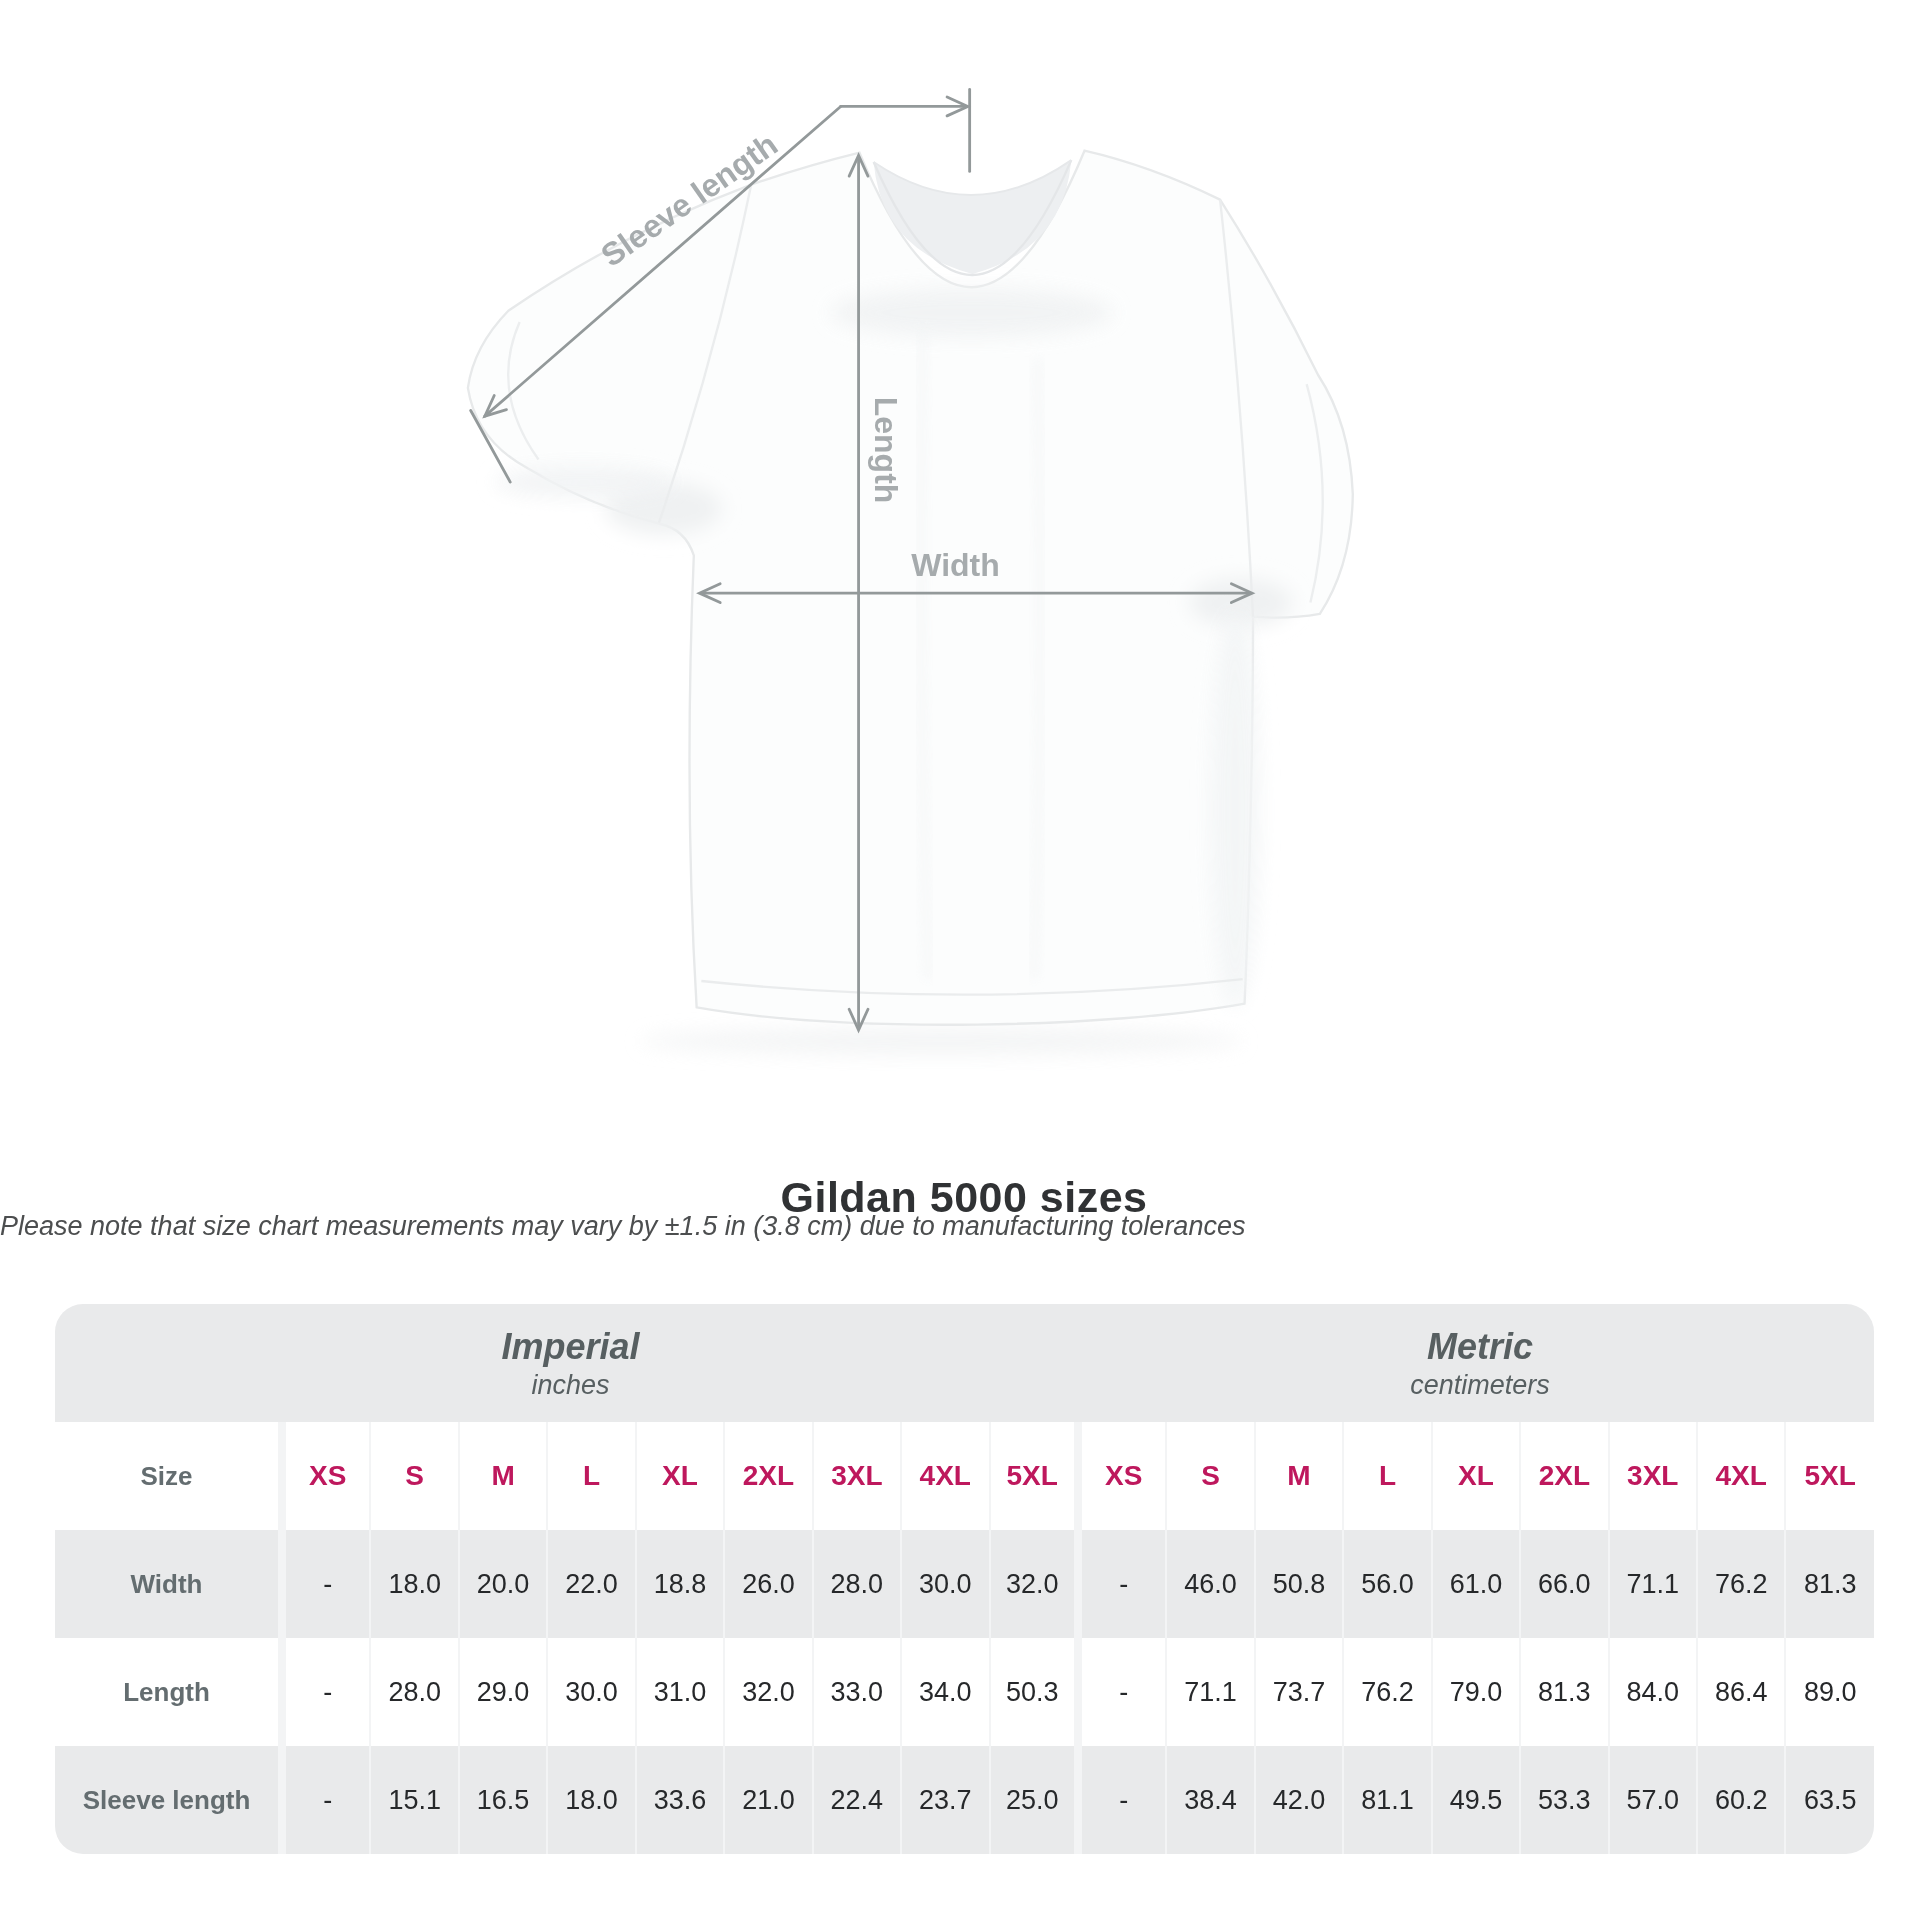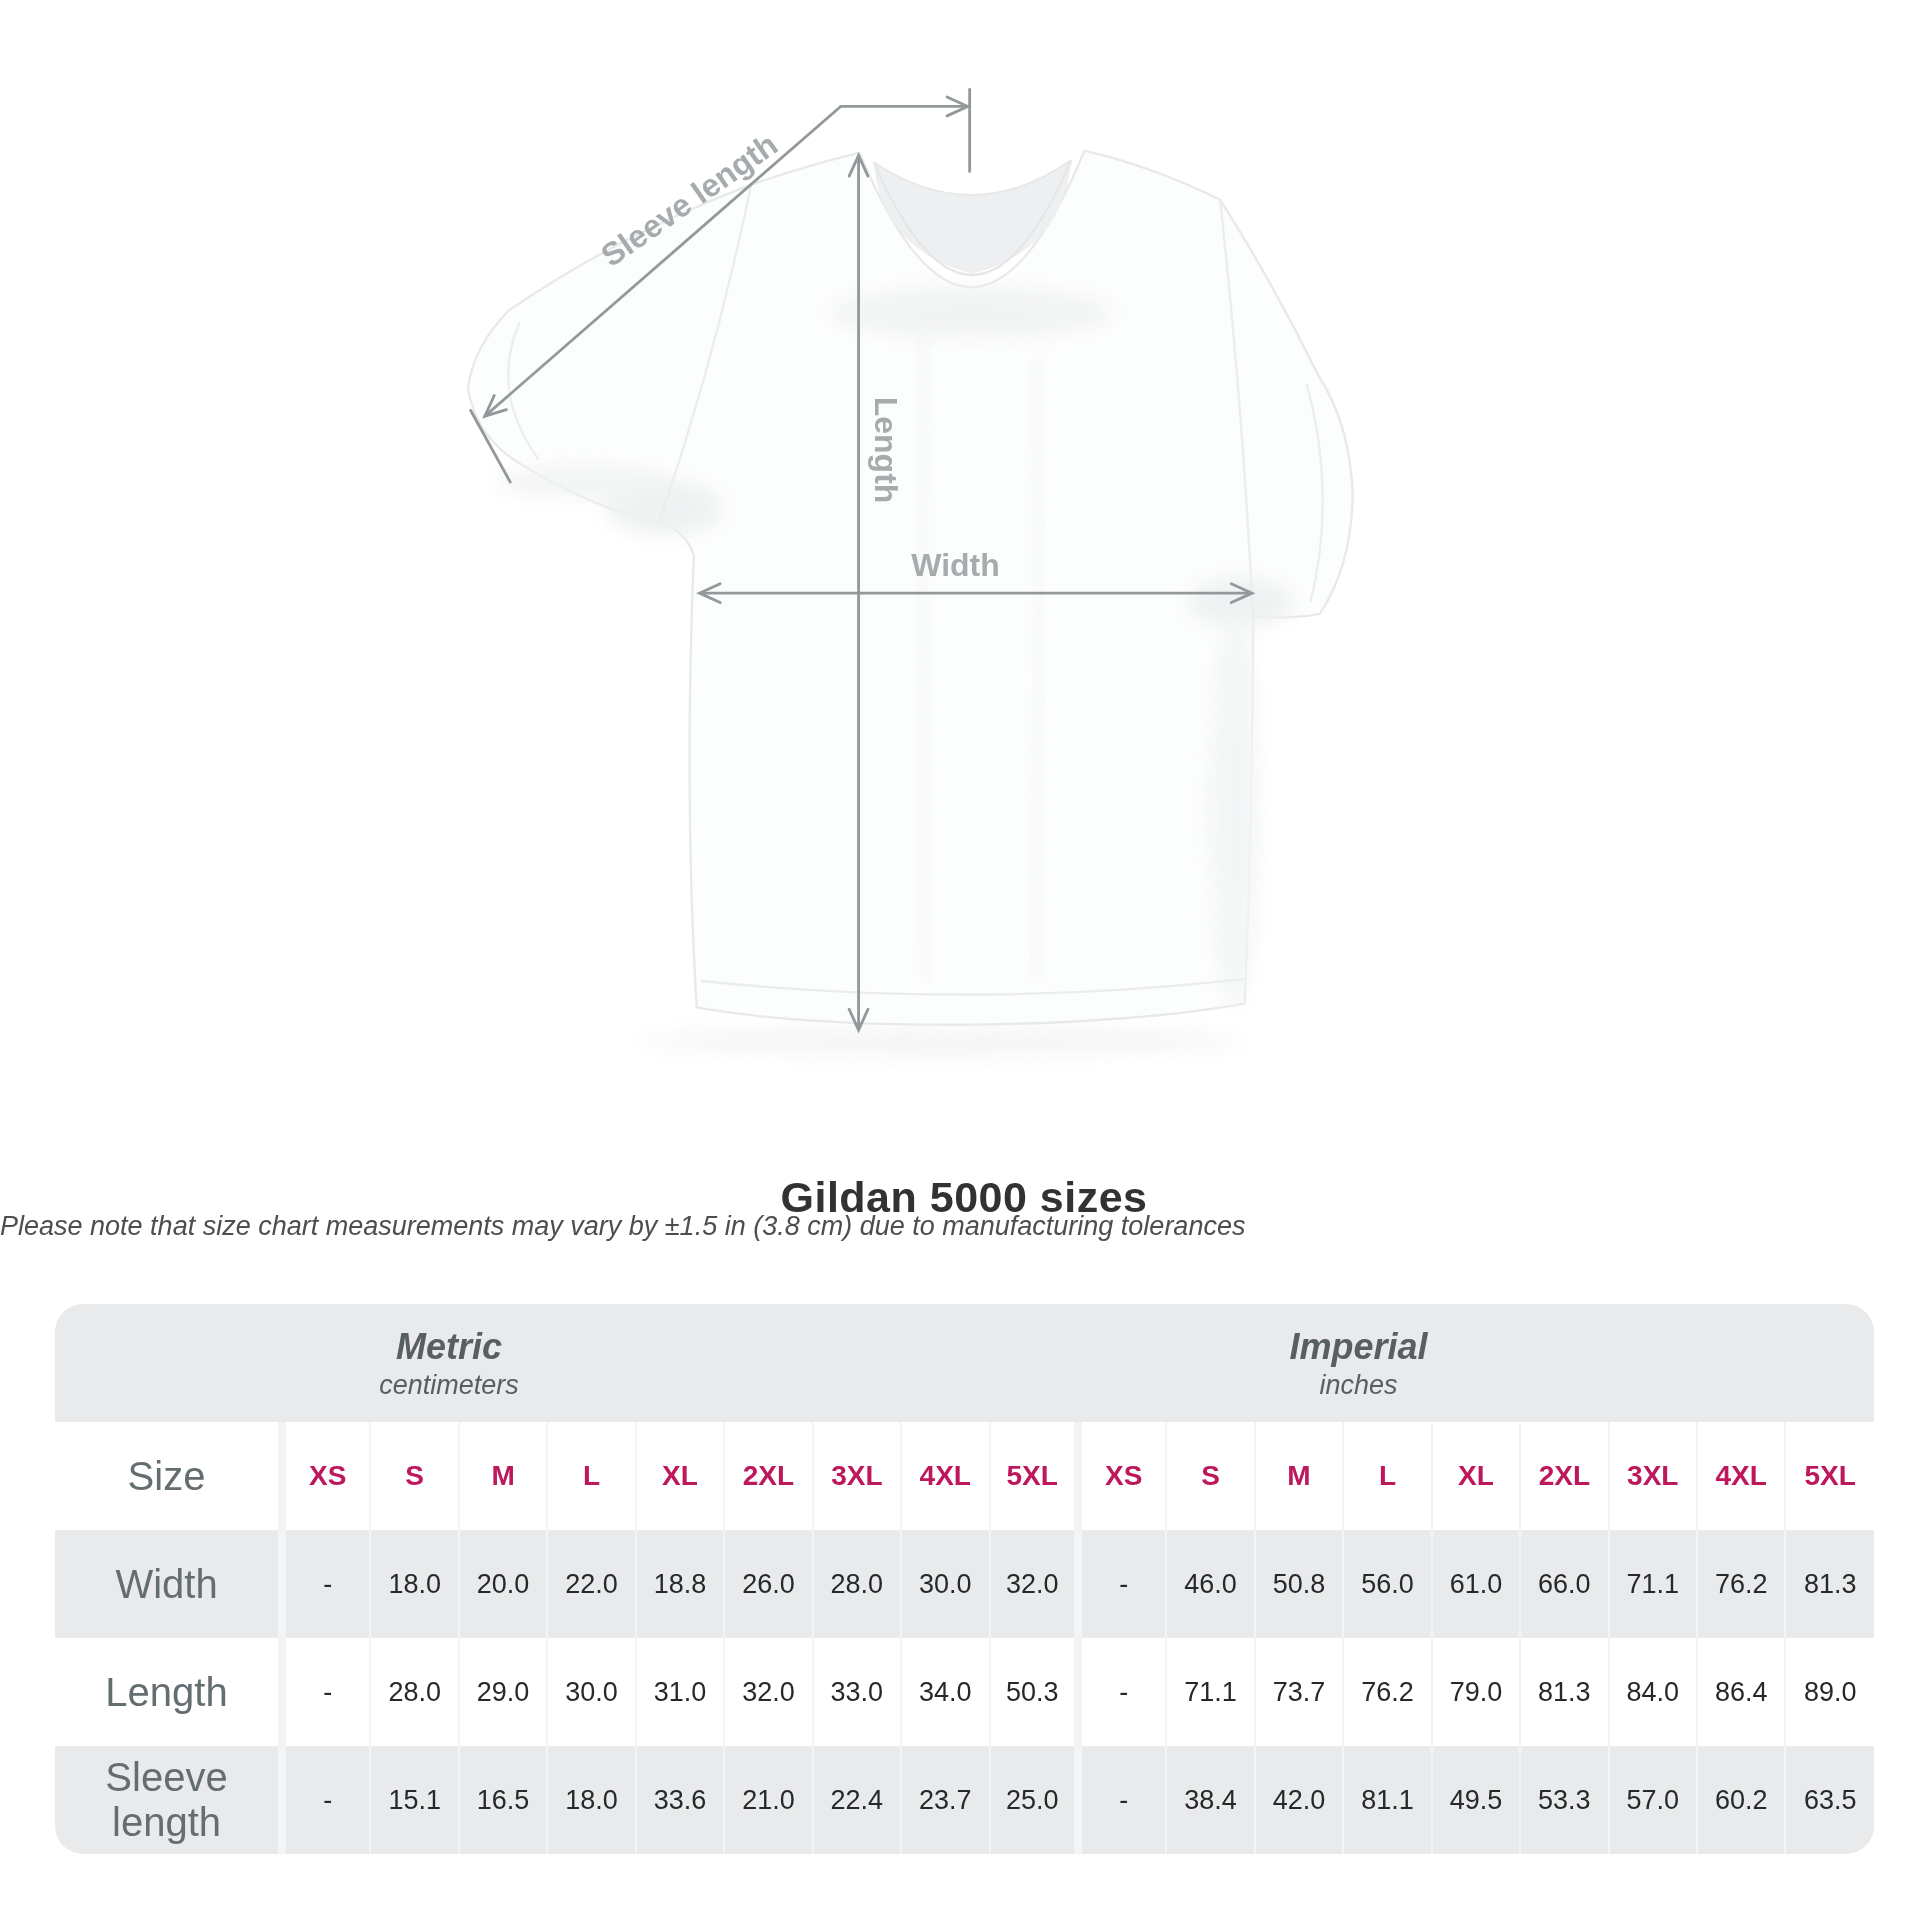--- a/index.html
+++ b/index.html
@@ -19,21 +19,21 @@
   .size-card{position:absolute;left:55px;top:1304px;width:1819px;
              border-radius:28px;overflow:hidden;background:#ffffff;}
   .band{display:flex;background:#e9eaeb;height:118px;}
   .ugroup{display:flex;flex-direction:column;justify-content:center;align-items:center;}
   .ugroup .uname{font-size:36px;font-weight:bold;font-style:italic;color:#575f61;line-height:43px;}
   .ugroup .uunit{font-size:27px;font-style:italic;color:#575f61;line-height:34px;}
 
   table.sizes{width:100%;border-collapse:collapse;table-layout:fixed;}
   table.sizes tr{height:108px;}
   td{text-align:center;vertical-align:middle;padding:0;}
-  td.lab{font-weight:normal;color:#646d70;font-size:40px;margin-top:48px;}
+  td.lab{font-weight:bold;color:#646d70;font-size:26px;margin-top:48px;}
   td.hd{font-weight:bold;color:#be185d;font-size:28px;}
   td.v{font-size:27px;color:#26282a;}
   tr.w td{background:#ffffff;}
   tr.g td{background:#e9eaeb;}
   td.sep{border-left:2.8px solid #f3f4f5;}
   td.gap8{border-left:8.5px solid #f3f4f5;}
 </style>
 </head>
 <body>
 
@@ -113,27 +113,27 @@
     <text x="1015" y="612" text-anchor="middle">Width</text>
   </g>
 </svg>
 
 <div class="page-title">Gildan 5000 sizes</div>
 <div class="page-subtitle">Please note that size chart measurements may vary by ±1.5 in (3.8 cm) due to manufacturing tolerances</div>
 
 <div class="size-card">
 
   <div class="band">
+    <div class="ugroup" style="width:1031px">
+      <div class="uname">Imperial</div>
+      <div class="uunit">inches</div>
+    </div>
     <div class="ugroup" style="flex:1">
       <div class="uname">Metric</div>
       <div class="uunit">centimeters</div>
-    </div>
-    <div class="ugroup" style="width:1031px">
-      <div class="uname">Imperial</div>
-      <div class="uunit">inches</div>
     </div>
   </div>
 
   <table class="sizes">
     <colgroup>
       <col style="width:227px">
       <col span="18">
     </colgroup>
 
     <tbody>

